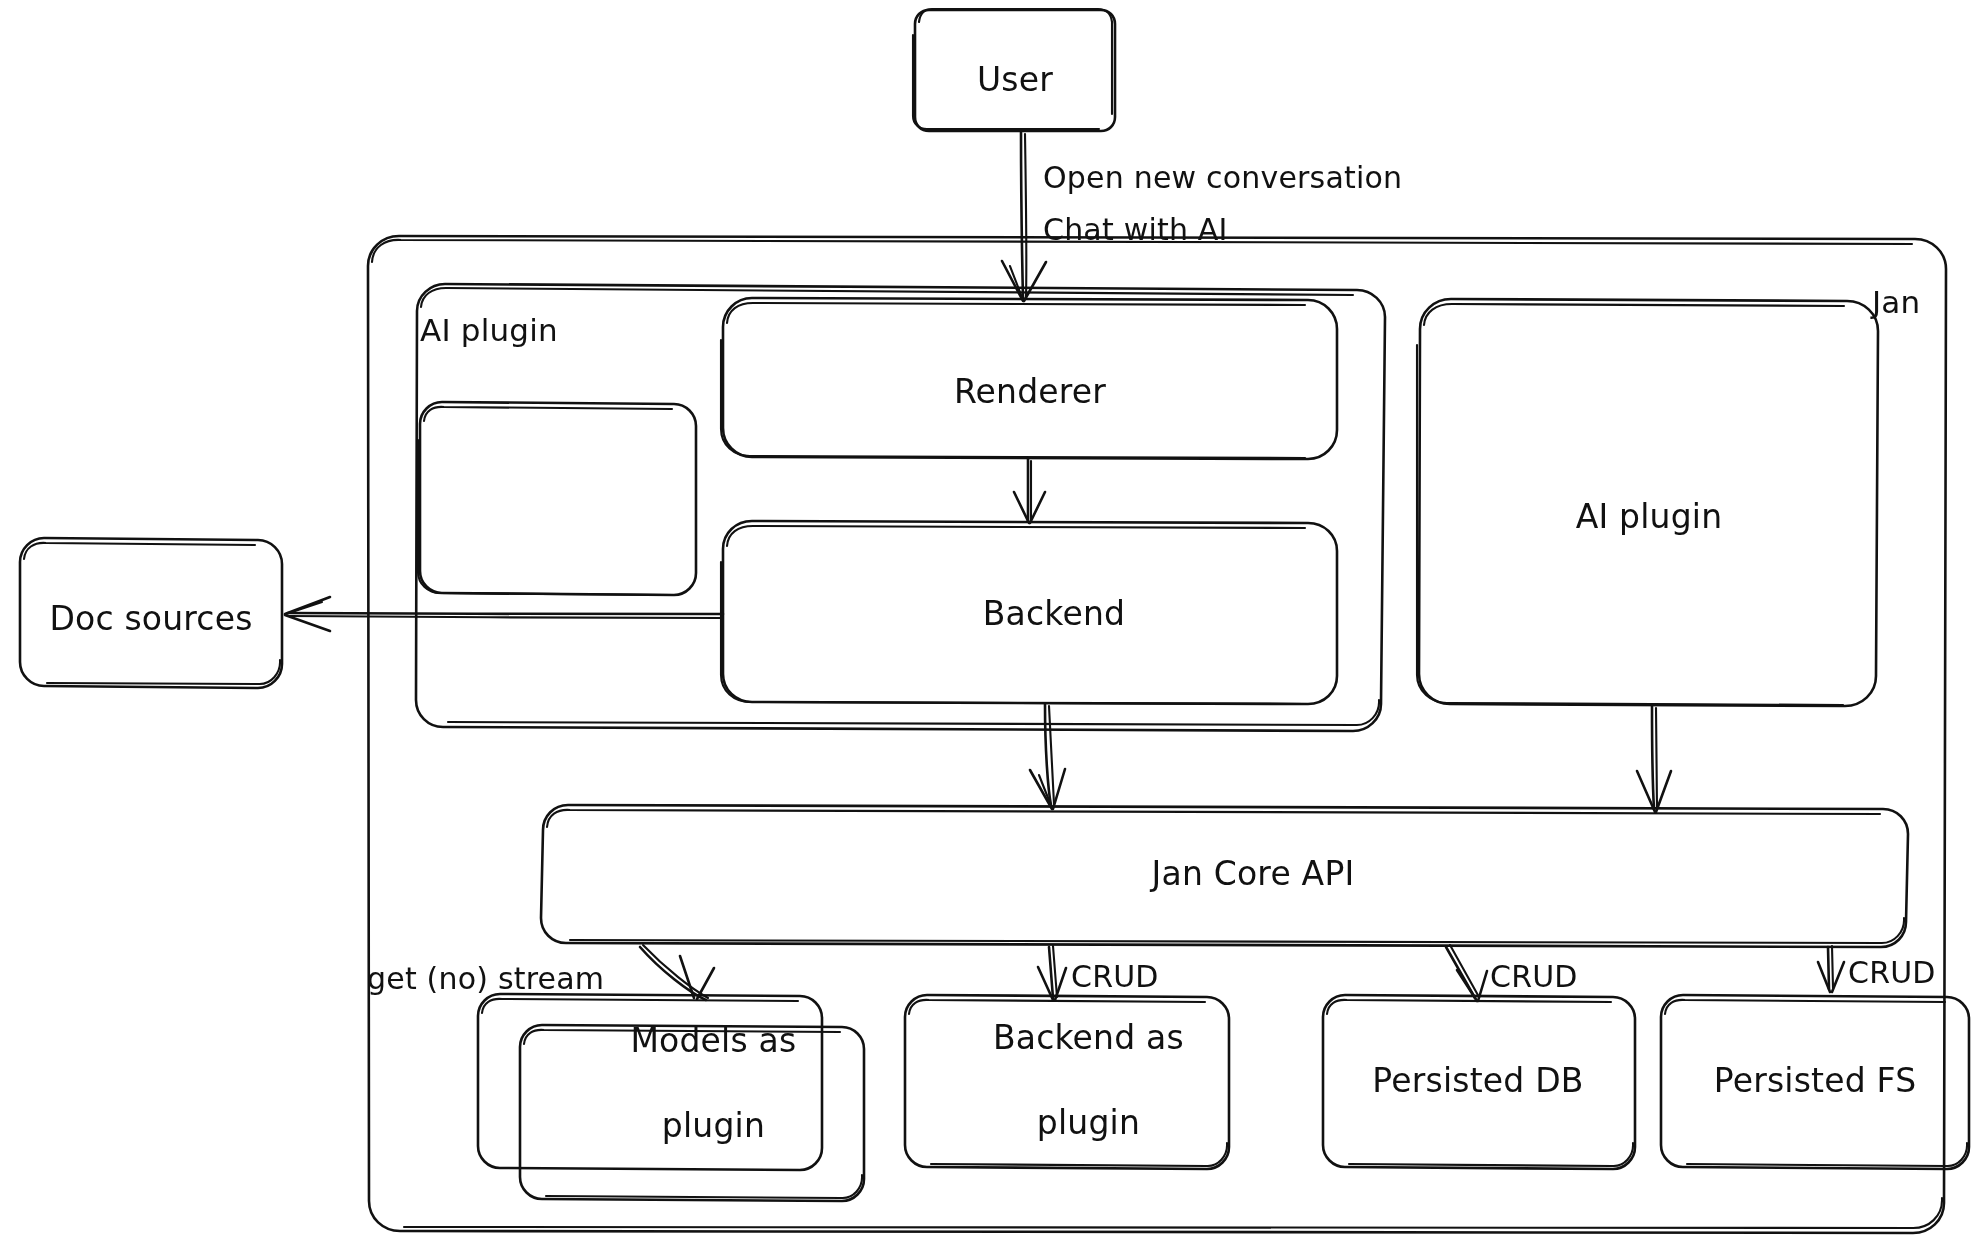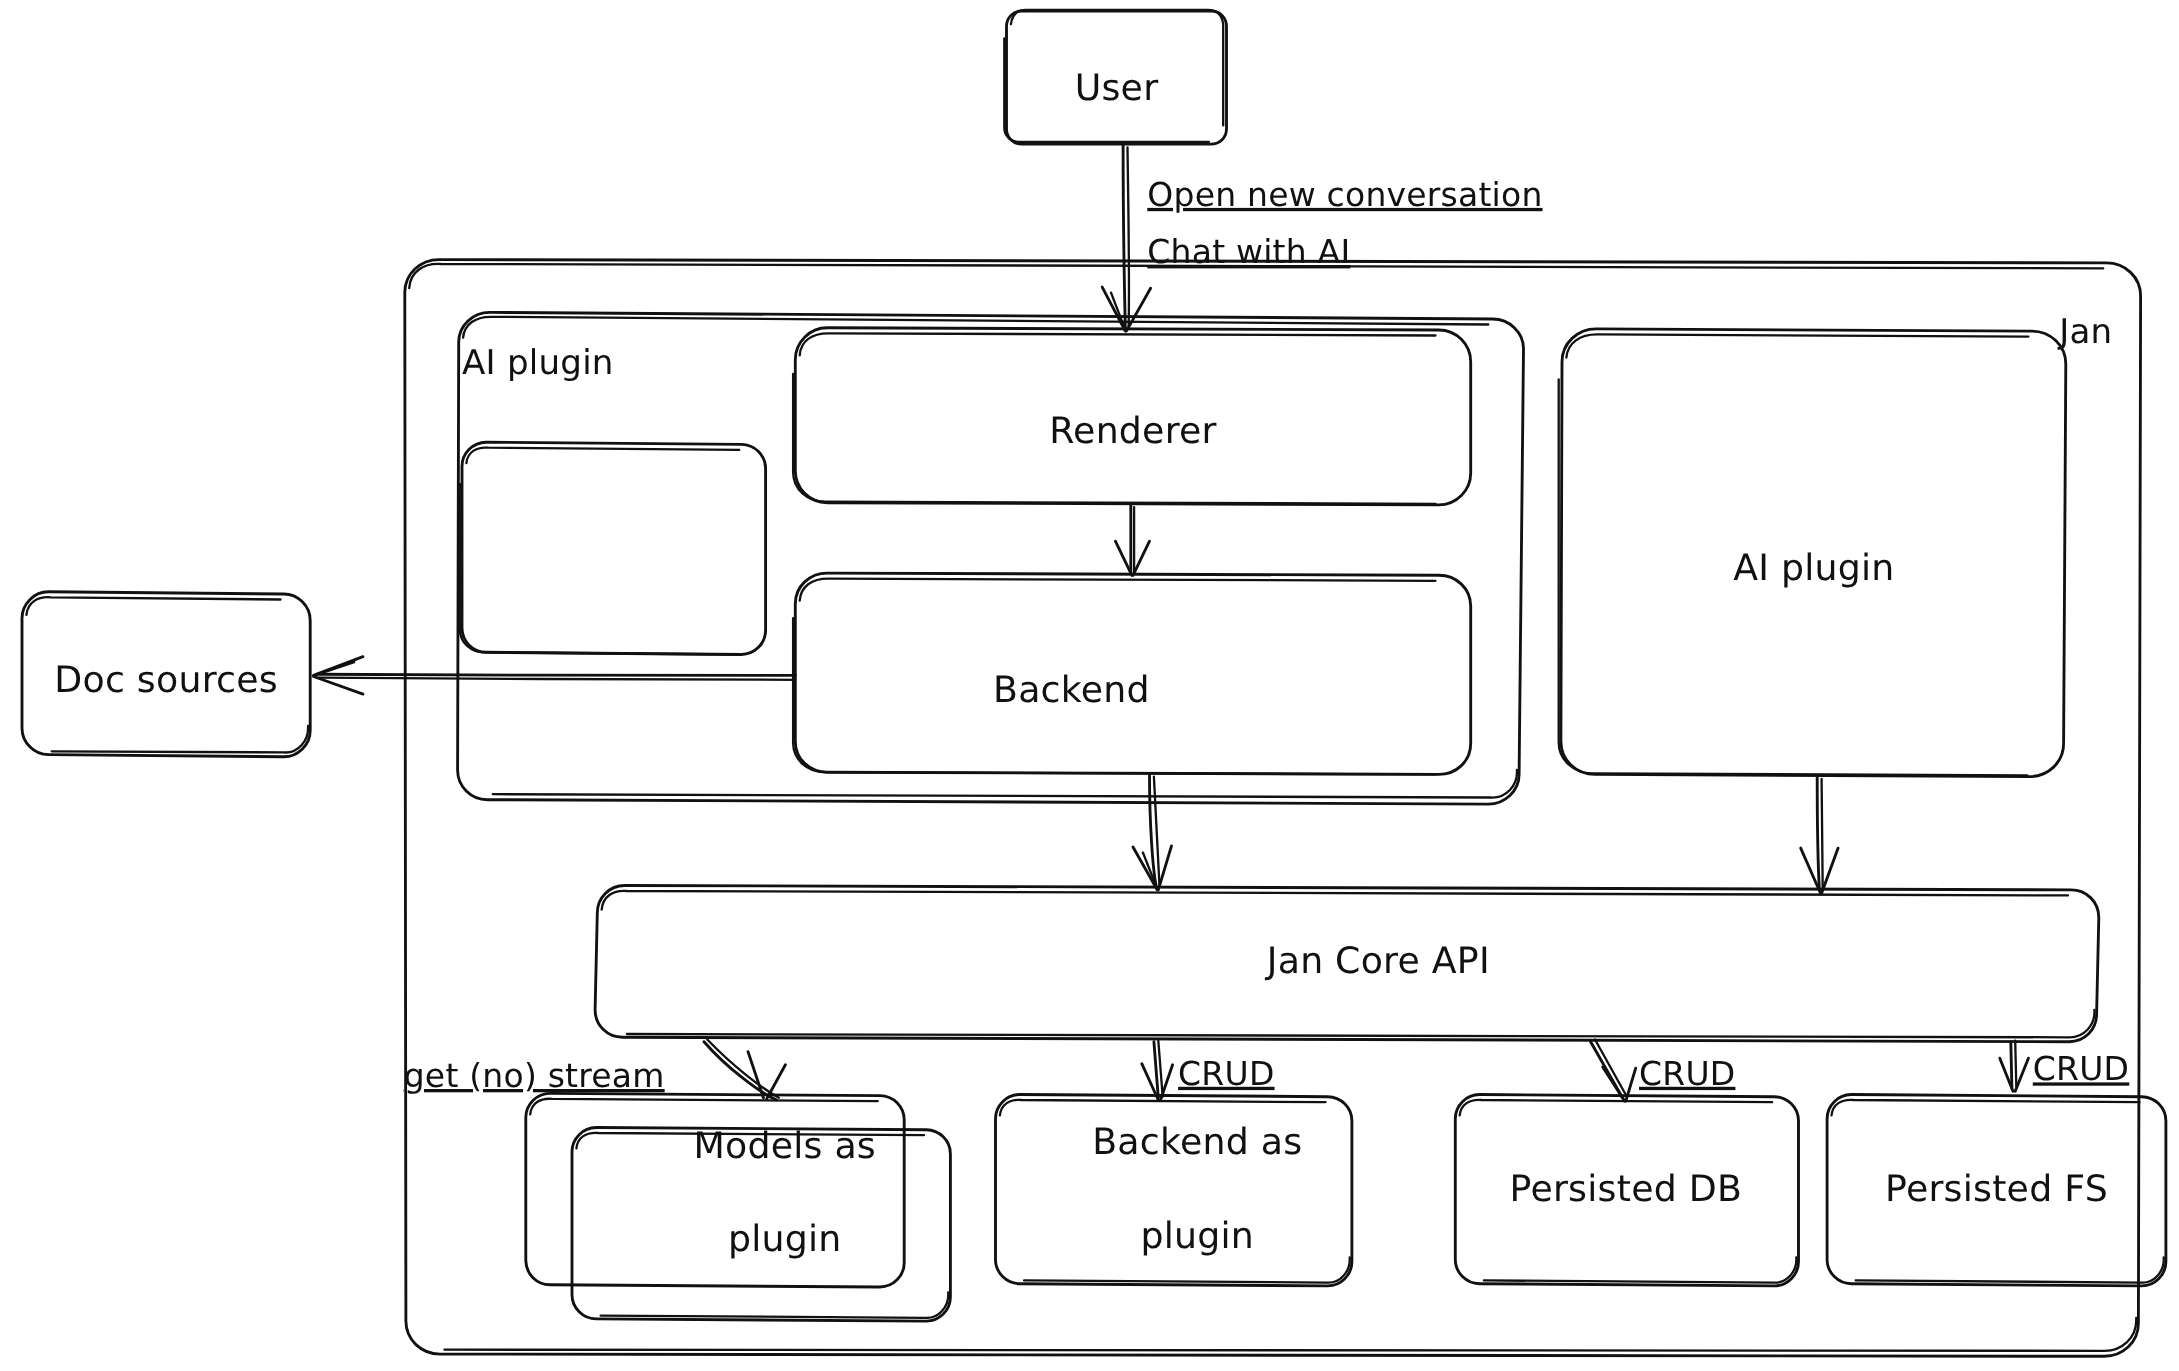--- a/index.html
+++ b/index.html
@@ -43,21 +43,20 @@
     font-size: 33px;
     text-align: center;
     transform: translate(-50%, -50%);
     line-height: 1.28;
   }
   .lbl.group {
     font-size: 31px;
   }
   .lbl.edge {
     font-size: 30px;
-    text-decoration: underline;
   }
   .lbl.yaml {
     font-size: 22px;
     line-height: 1.38;
   }
   .lbl.yaml .yk {
     display: block;
   }
 </style>
 </head>
@@ -225,21 +224,21 @@
 
   <div class="lbl edge" style="left:1043px; top:160px;">Open new conversation</div>
   <div class="lbl edge" style="left:1043px; top:212px;">Chat with AI</div>
 
   <div class="lbl group" style="left:420px; top:312px;">AI plugin</div>
 
   <div class="lbl group" style="left:1872px; top:284px;">Jan</div>
 
   <div class="lbl node" style="left:1030px; top:392px;">Renderer</div>
 
-  <div class="lbl node" style="left:974px; top:614px;margin-top:14px;">Backend</div>
+  <div class="lbl node" style="left:1054px; top:614px;">Backend</div>
 
   <div class="lbl node" style="left:1649px; top:517px;">AI plugin</div>
 
   <div class="lbl node" style="left:151px; top:619px;">Doc sources</div>
 
 
   <div class="lbl node" style="left:1253px; top:874px;">Jan Core API</div>
 
   <div class="lbl edge" style="left:367px; top:961px;">get (no) stream</div>
 

